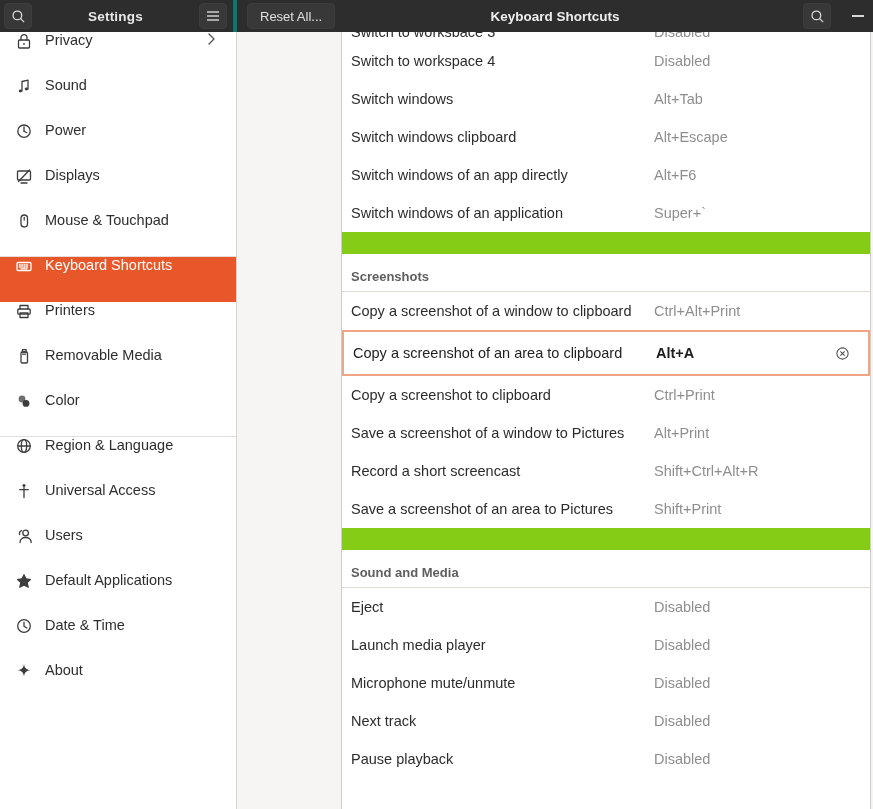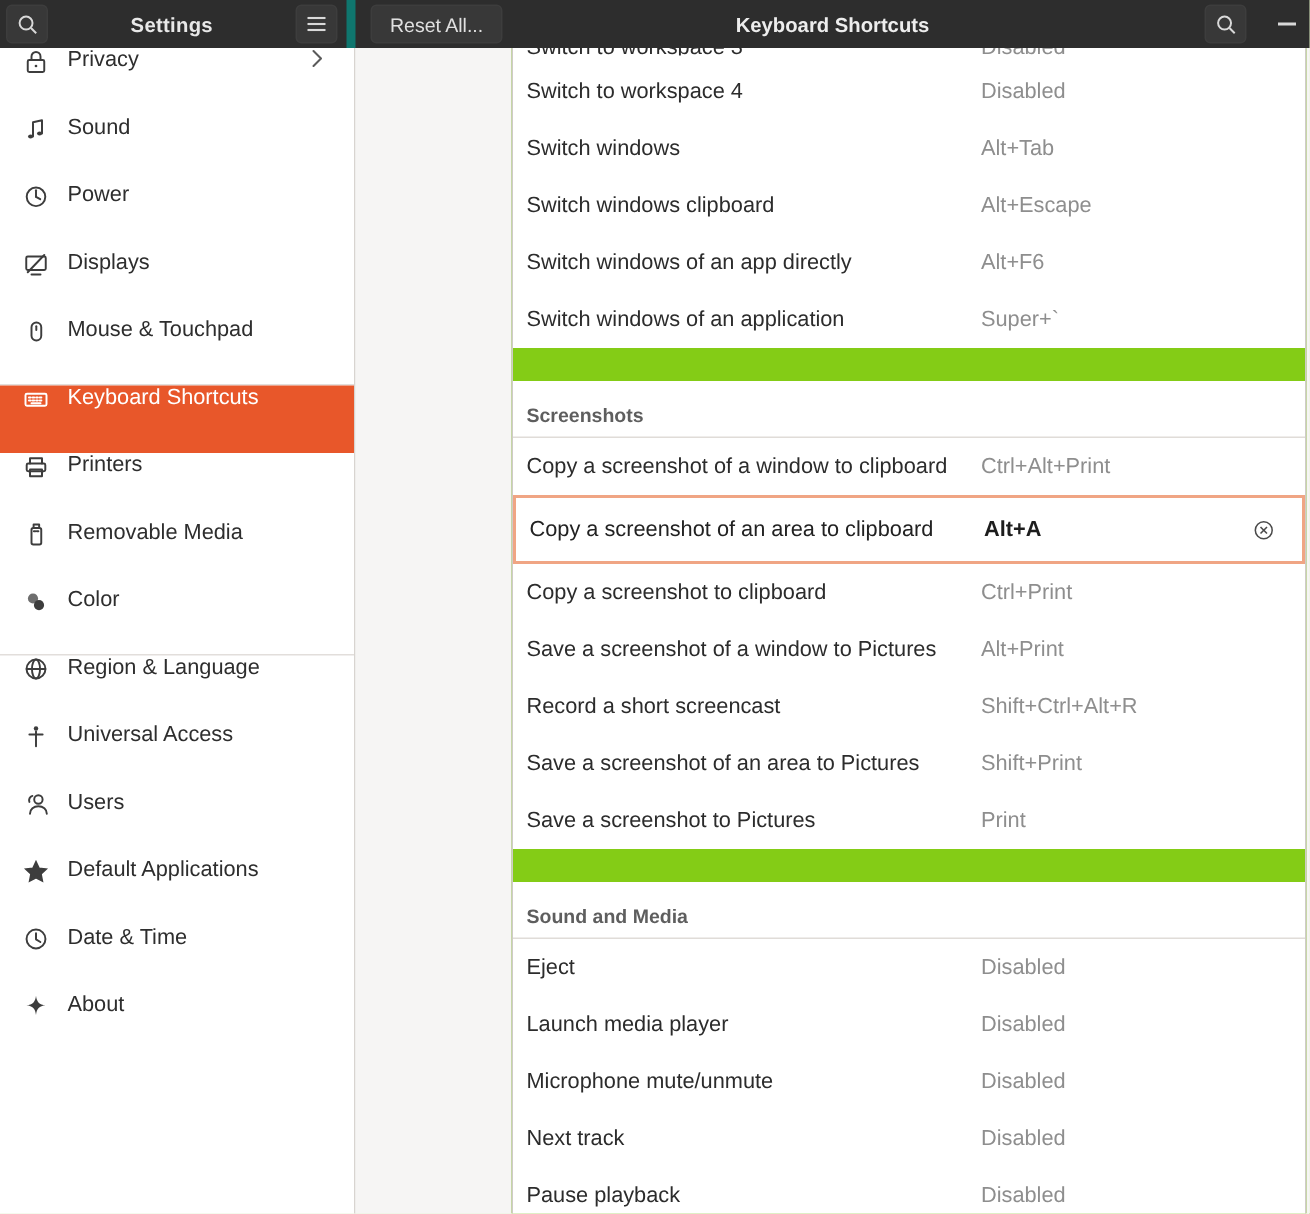--- a/index.html
+++ b/index.html
@@ -14,21 +14,21 @@
   .titlebar {
     position: absolute; top: 0; left: 0;
     width: 873px; height: 32px;
     background: #2d2d2d;
     display: flex; align-items: center;
   }
   .tb-left {
     width: 237px; height: 32px;
     display: flex; align-items: center;
     position: relative;
-    border-right: 6px solid #0f766e;
+    border-right: 4px solid #0f766e;
   }
   .tb-right {
     flex: 1; height: 32px;
     display: flex; align-items: center;
     position: relative;
   }
   .tb-btn {
     width: 28px; height: 26px;
     background: #383838;
     border: 1px solid #3d3d3d;
@@ -468,24 +468,20 @@
           <span class="sc-accel">Alt+Print</span>
         </div>
         <div class="sc-row">
           <span class="sc-name">Record a short screencast</span>
           <span class="sc-accel">Shift+Ctrl+Alt+R</span>
         </div>
         <div class="sc-row">
           <span class="sc-name">Save a screenshot of an area to Pictures</span>
           <span class="sc-accel">Shift+Print</span>
         </div>
-        <div class="sc-row">
-          <span class="sc-name">Save a screenshot to Pictures</span>
-          <span class="sc-accel">Print</span>
-        </div>
         <div class="sc-head spaced">Sound and Media</div>
         <div class="sc-row">
           <span class="sc-name">Eject</span>
           <span class="sc-accel">Disabled</span>
         </div>
         <div class="sc-row">
           <span class="sc-name">Launch media player</span>
           <span class="sc-accel">Disabled</span>
         </div>
         <div class="sc-row">

